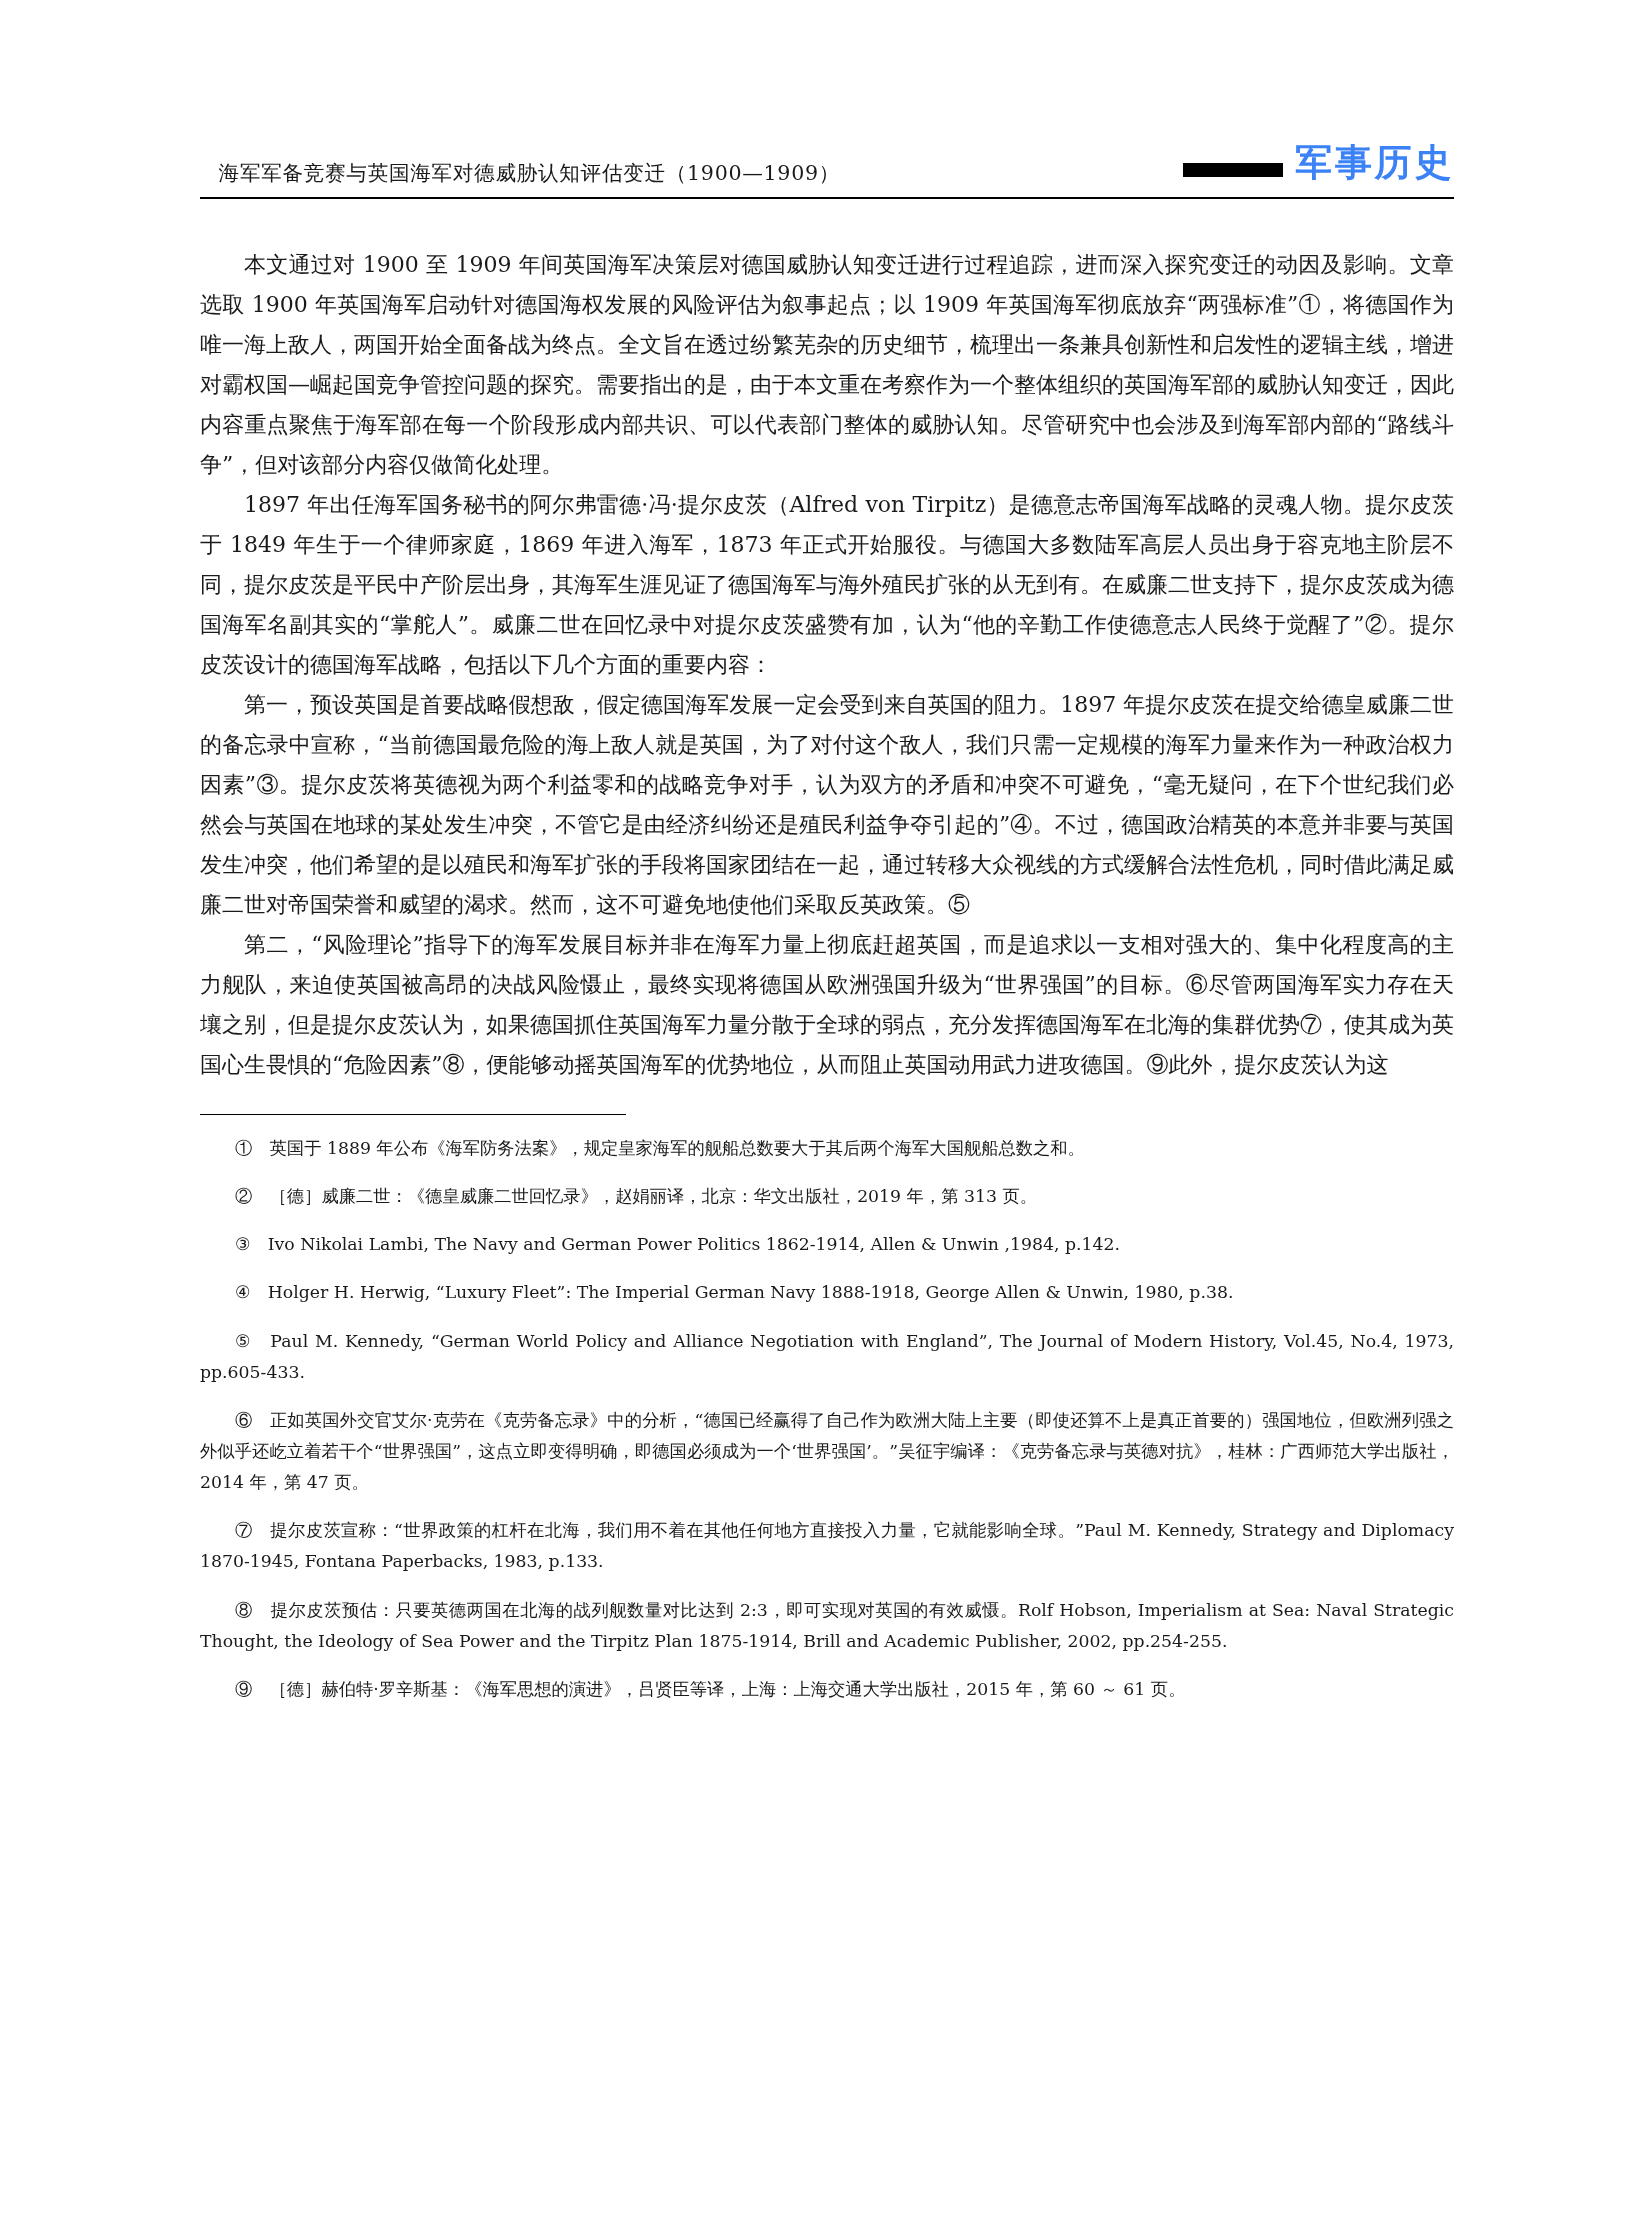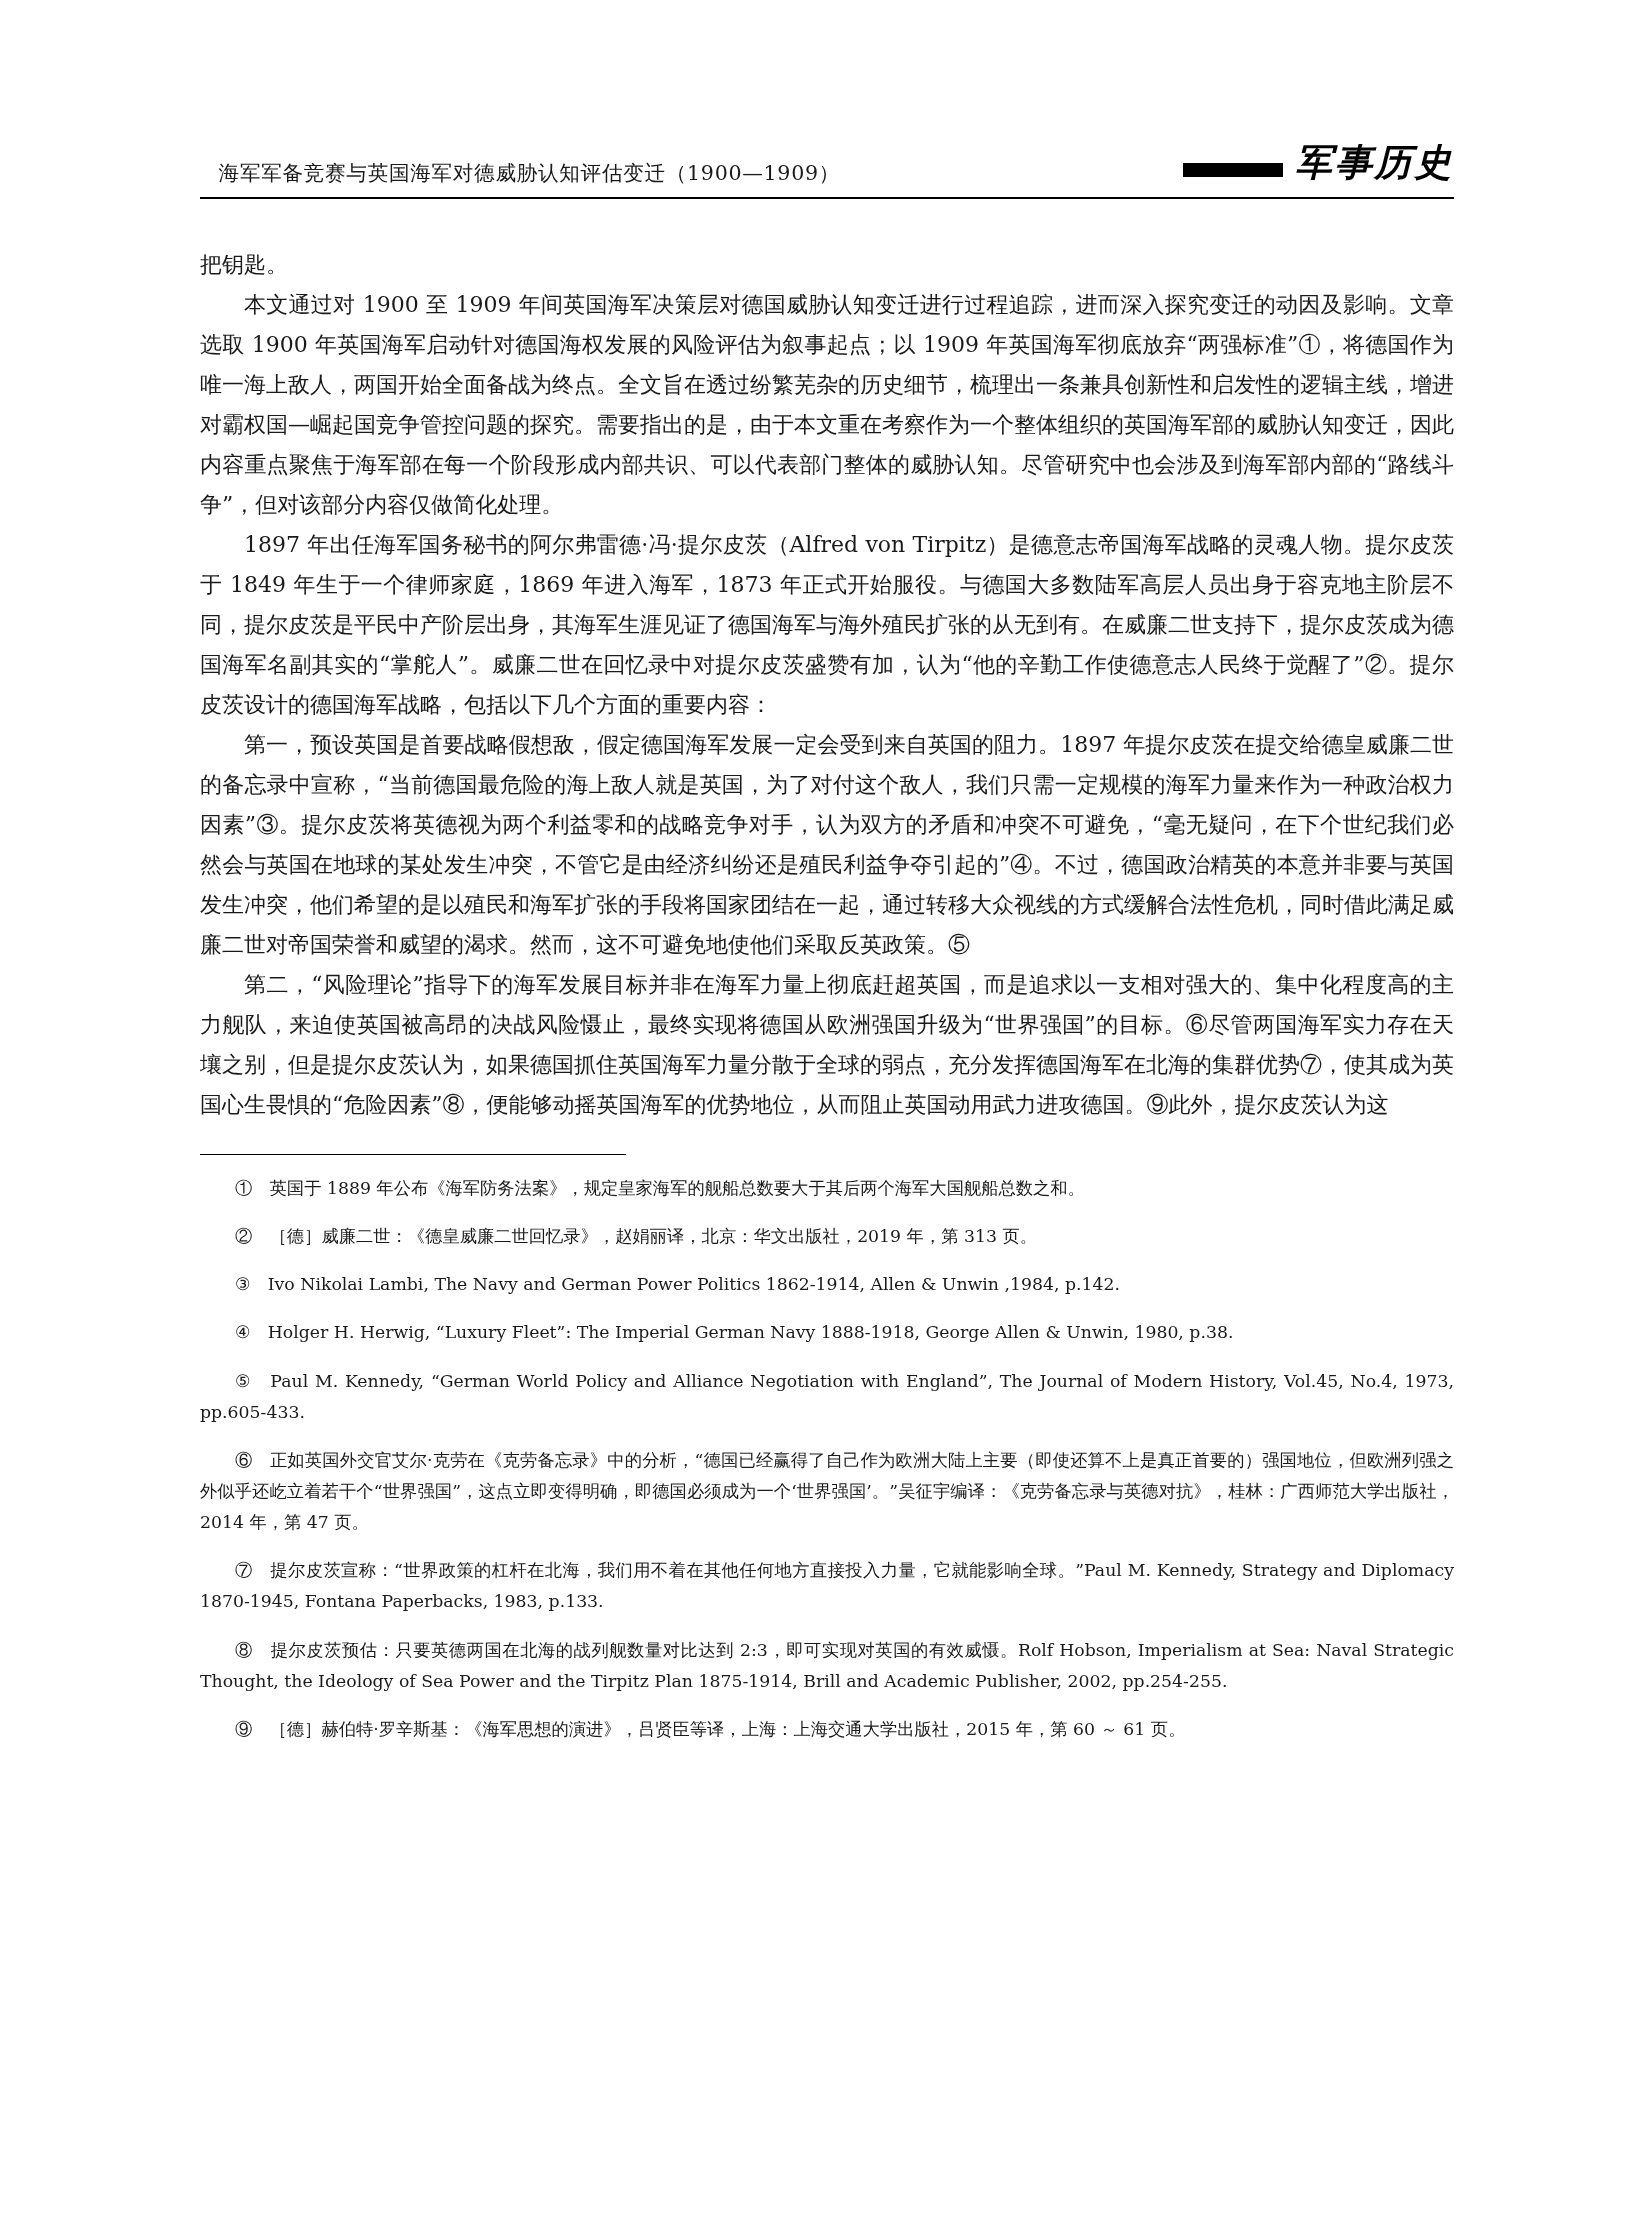--- a/index.html
+++ b/index.html
@@ -54,23 +54,22 @@
     height: 14.6px;
     background: #000;
     margin-right: 12px;
     margin-top: 14.6px;
   }
   .header-journal-name {
     font-size: 37px;
     font-weight: bold;
     letter-spacing: 2.7px;
     font-family: "DejaVu Serif", "Liberation Serif", serif;
-    color: #000000;
+    color: #3b82f6;
     line-height: 1;
-    font-style: italic;
   }
   .header-rule {
     position: absolute;
     left: 0;
     right: 0;
     top: 57px;
     height: 2px;
     background: #000;
   }
 
@@ -156,21 +155,20 @@
     <div class="header">
       <div class="header-title">海军军备竞赛与英国海军对德威胁认知评估变迁（1900—1909）</div>
       <div class="header-journal">
         <div class="header-bar"></div>
         <div class="header-journal-name">军事历史</div>
       </div>
       <div class="header-rule"></div>
     </div>
 
     <div class="body-text">
-      <p class="para noindent">把钥匙。</p>
       <p class="para">本文通过对 1900 至 1909 年间英国海军决策层对德国威胁认知变迁进行过程追踪，进而深入探究变迁的动因及影响。文章选取 1900 年英国海军启动针对德国海权发展的风险评估为叙事起点；以 1909 年英国海军彻底放弃“两强标准”①，将德国作为唯一海上敌人，两国开始全面备战为终点。全文旨在透过纷繁芜杂的历史细节，梳理出一条兼具创新性和启发性的逻辑主线，增进对霸权国—崛起国竞争管控问题的探究。需要指出的是，由于本文重在考察作为一个整体组织的英国海军部的威胁认知变迁，因此内容重点聚焦于海军部在每一个阶段形成内部共识、可以代表部门整体的威胁认知。尽管研究中也会涉及到海军部内部的“路线斗争”，但对该部分内容仅做简化处理。</p>
       <p class="para">1897 年出任海军国务秘书的阿尔弗雷德·冯·提尔皮茨（Alfred von Tirpitz）是德意志帝国海军战略的灵魂人物。提尔皮茨于 1849 年生于一个律师家庭，1869 年进入海军，1873 年正式开始服役。与德国大多数陆军高层人员出身于容克地主阶层不同，提尔皮茨是平民中产阶层出身，其海军生涯见证了德国海军与海外殖民扩张的从无到有。在威廉二世支持下，提尔皮茨成为德国海军名副其实的“掌舵人”。威廉二世在回忆录中对提尔皮茨盛赞有加，认为“他的辛勤工作使德意志人民终于觉醒了”②。提尔皮茨设计的德国海军战略，包括以下几个方面的重要内容：</p>
       <p class="para">第一，预设英国是首要战略假想敌，假定德国海军发展一定会受到来自英国的阻力。1897 年提尔皮茨在提交给德皇威廉二世的备忘录中宣称，“当前德国最危险的海上敌人就是英国，为了对付这个敌人，我们只需一定规模的海军力量来作为一种政治权力因素”③。提尔皮茨将英德视为两个利益零和的战略竞争对手，认为双方的矛盾和冲突不可避免，“毫无疑问，在下个世纪我们必然会与英国在地球的某处发生冲突，不管它是由经济纠纷还是殖民利益争夺引起的”④。不过，德国政治精英的本意并非要与英国发生冲突，他们希望的是以殖民和海军扩张的手段将国家团结在一起，通过转移大众视线的方式缓解合法性危机，同时借此满足威廉二世对帝国荣誉和威望的渴求。然而，这不可避免地使他们采取反英政策。⑤</p>
       <p class="para">第二，“风险理论”指导下的海军发展目标并非在海军力量上彻底赶超英国，而是追求以一支相对强大的、集中化程度高的主力舰队，来迫使英国被高昂的决战风险慑止，最终实现将德国从欧洲强国升级为“世界强国”的目标。⑥尽管两国海军实力存在天壤之别，但是提尔皮茨认为，如果德国抓住英国海军力量分散于全球的弱点，充分发挥德国海军在北海的集群优势⑦，使其成为英国心生畏惧的“危险因素”⑧，便能够动摇英国海军的优势地位，从而阻止英国动用武力进攻德国。⑨此外，提尔皮茨认为这</p>
     </div>
 
     <div class="fn-rule"></div>
 
     <div class="footnotes">
       <p class="fn-item">①　英国于 1889 年公布《海军防务法案》，规定皇家海军的舰船总数要大于其后两个海军大国舰船总数之和。</p>

